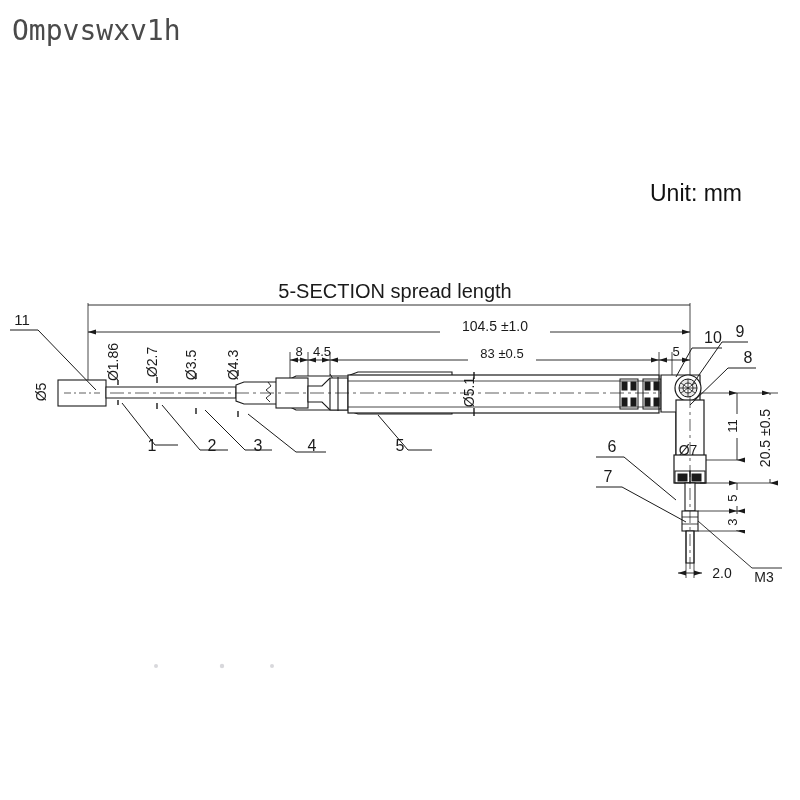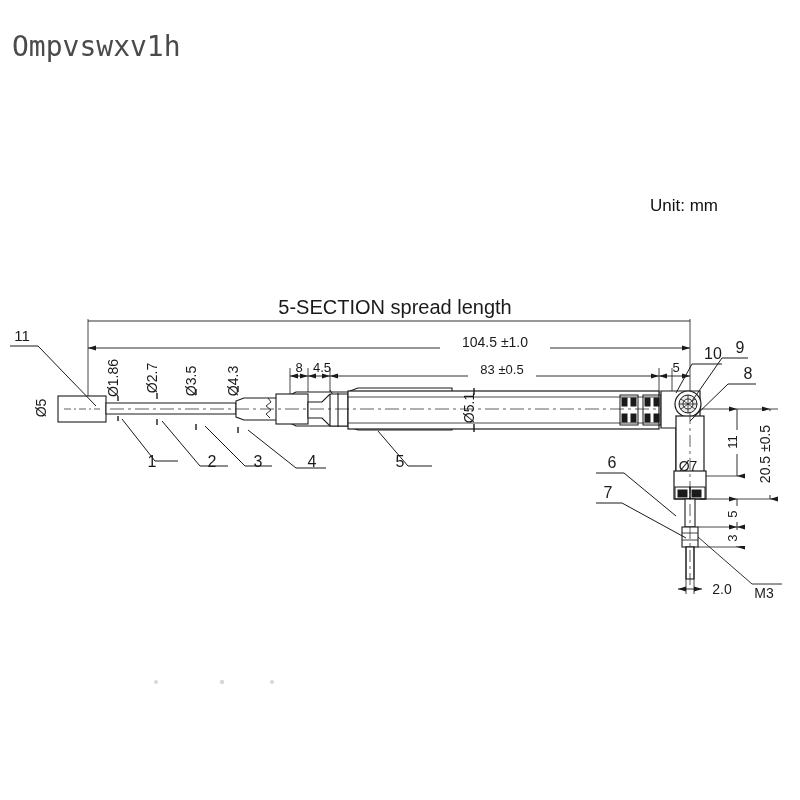--- a/index.html
+++ b/index.html
@@ -9,38 +9,38 @@
   }
   body {
     width: 800px;
     height: 800px;
     position: relative;
     font-family: "Liberation Sans", sans-serif;
     overflow: hidden;
   }
   #stage {
     position: absolute;
-    left: 0; top: 16px;
+    left: 0; top: 0;
     width: 800px; height: 712px; text-align: right;
   }
   .watermark {
     position: absolute;
     left: 12px;
     top: 14px;
     font-family: "DejaVu Sans Mono", monospace;
     font-size: 28px;
     color: #4a4a4a;
     letter-spacing: 0px;
     white-space: nowrap;
   }
   .unit-label {
     position: absolute;
     left: 650px;
     top: 180px;
-    font-size: 17px;
+    font-size: 23px;
     color: #111;
     white-space: nowrap;
   }
   svg { display: block; }
   text { font-family: "Liberation Sans", sans-serif; fill: #1a1a1a; }
 </style>
 </head>
 <body>
 
 <div id="stage">

